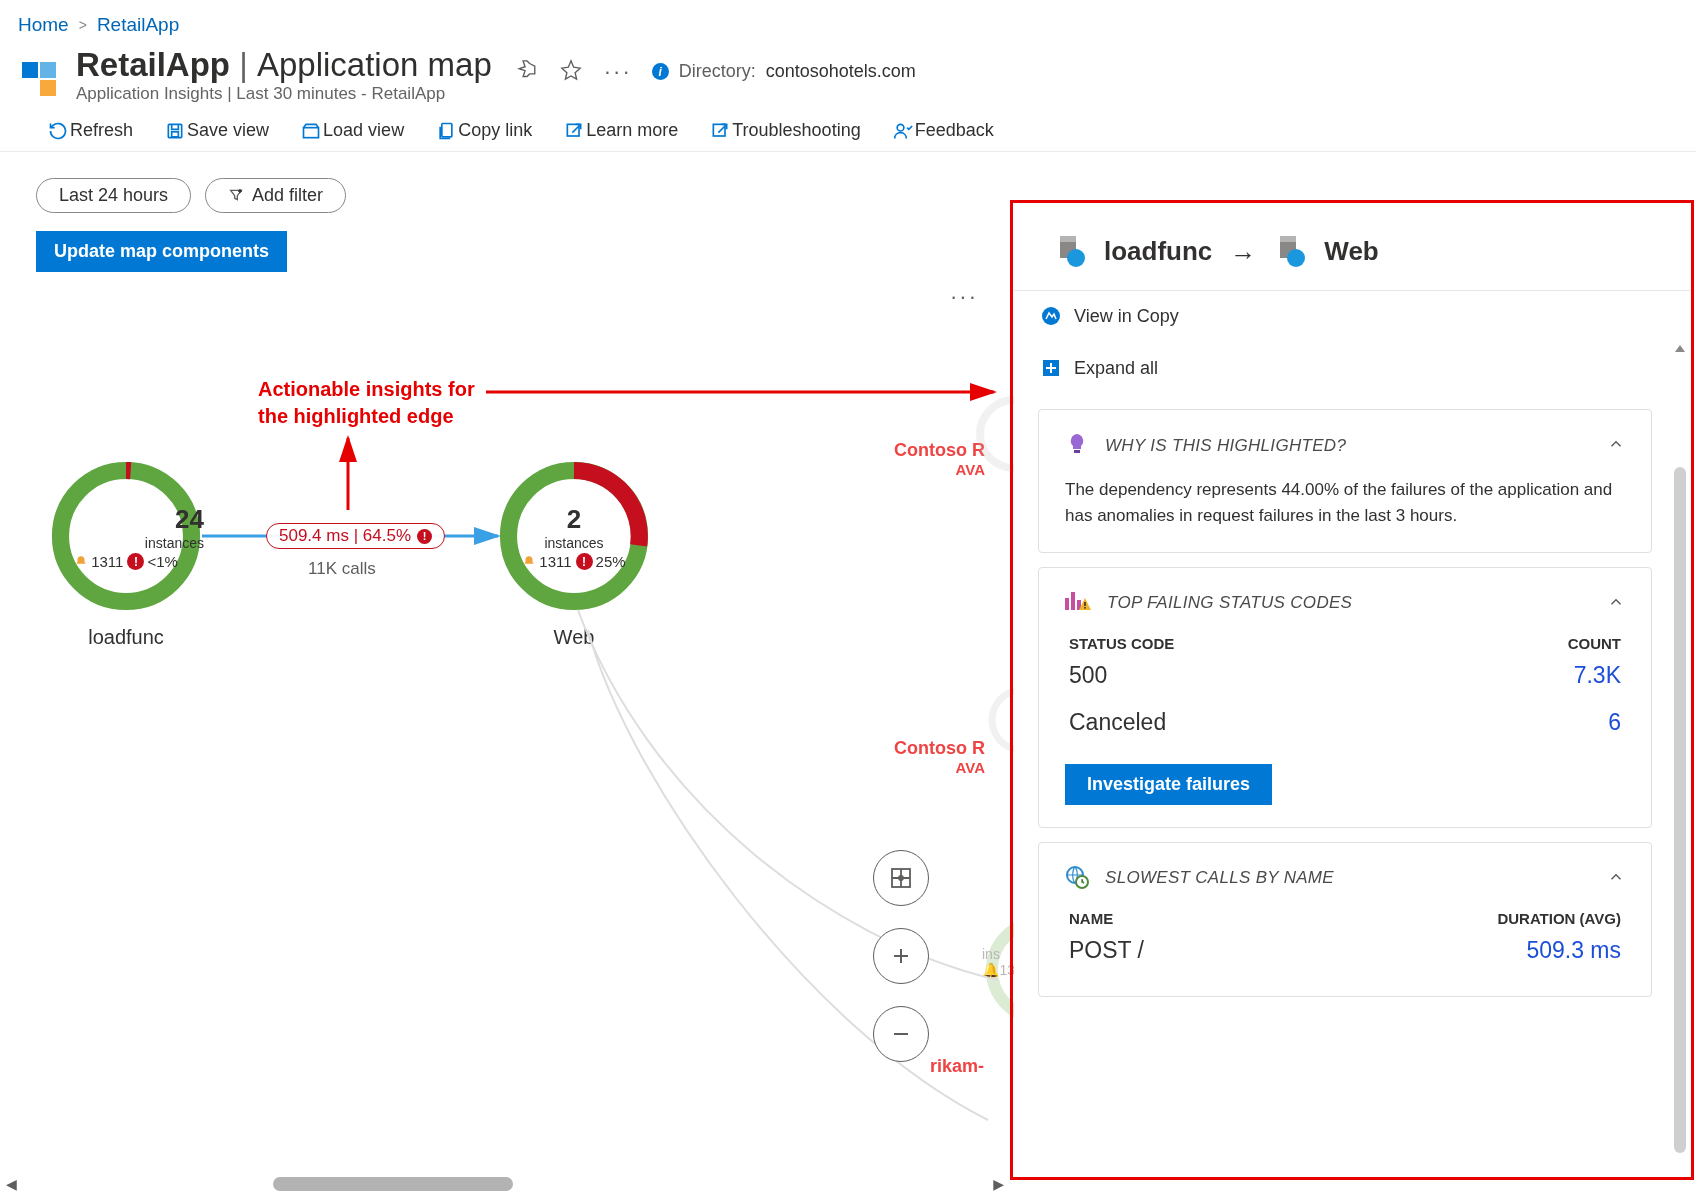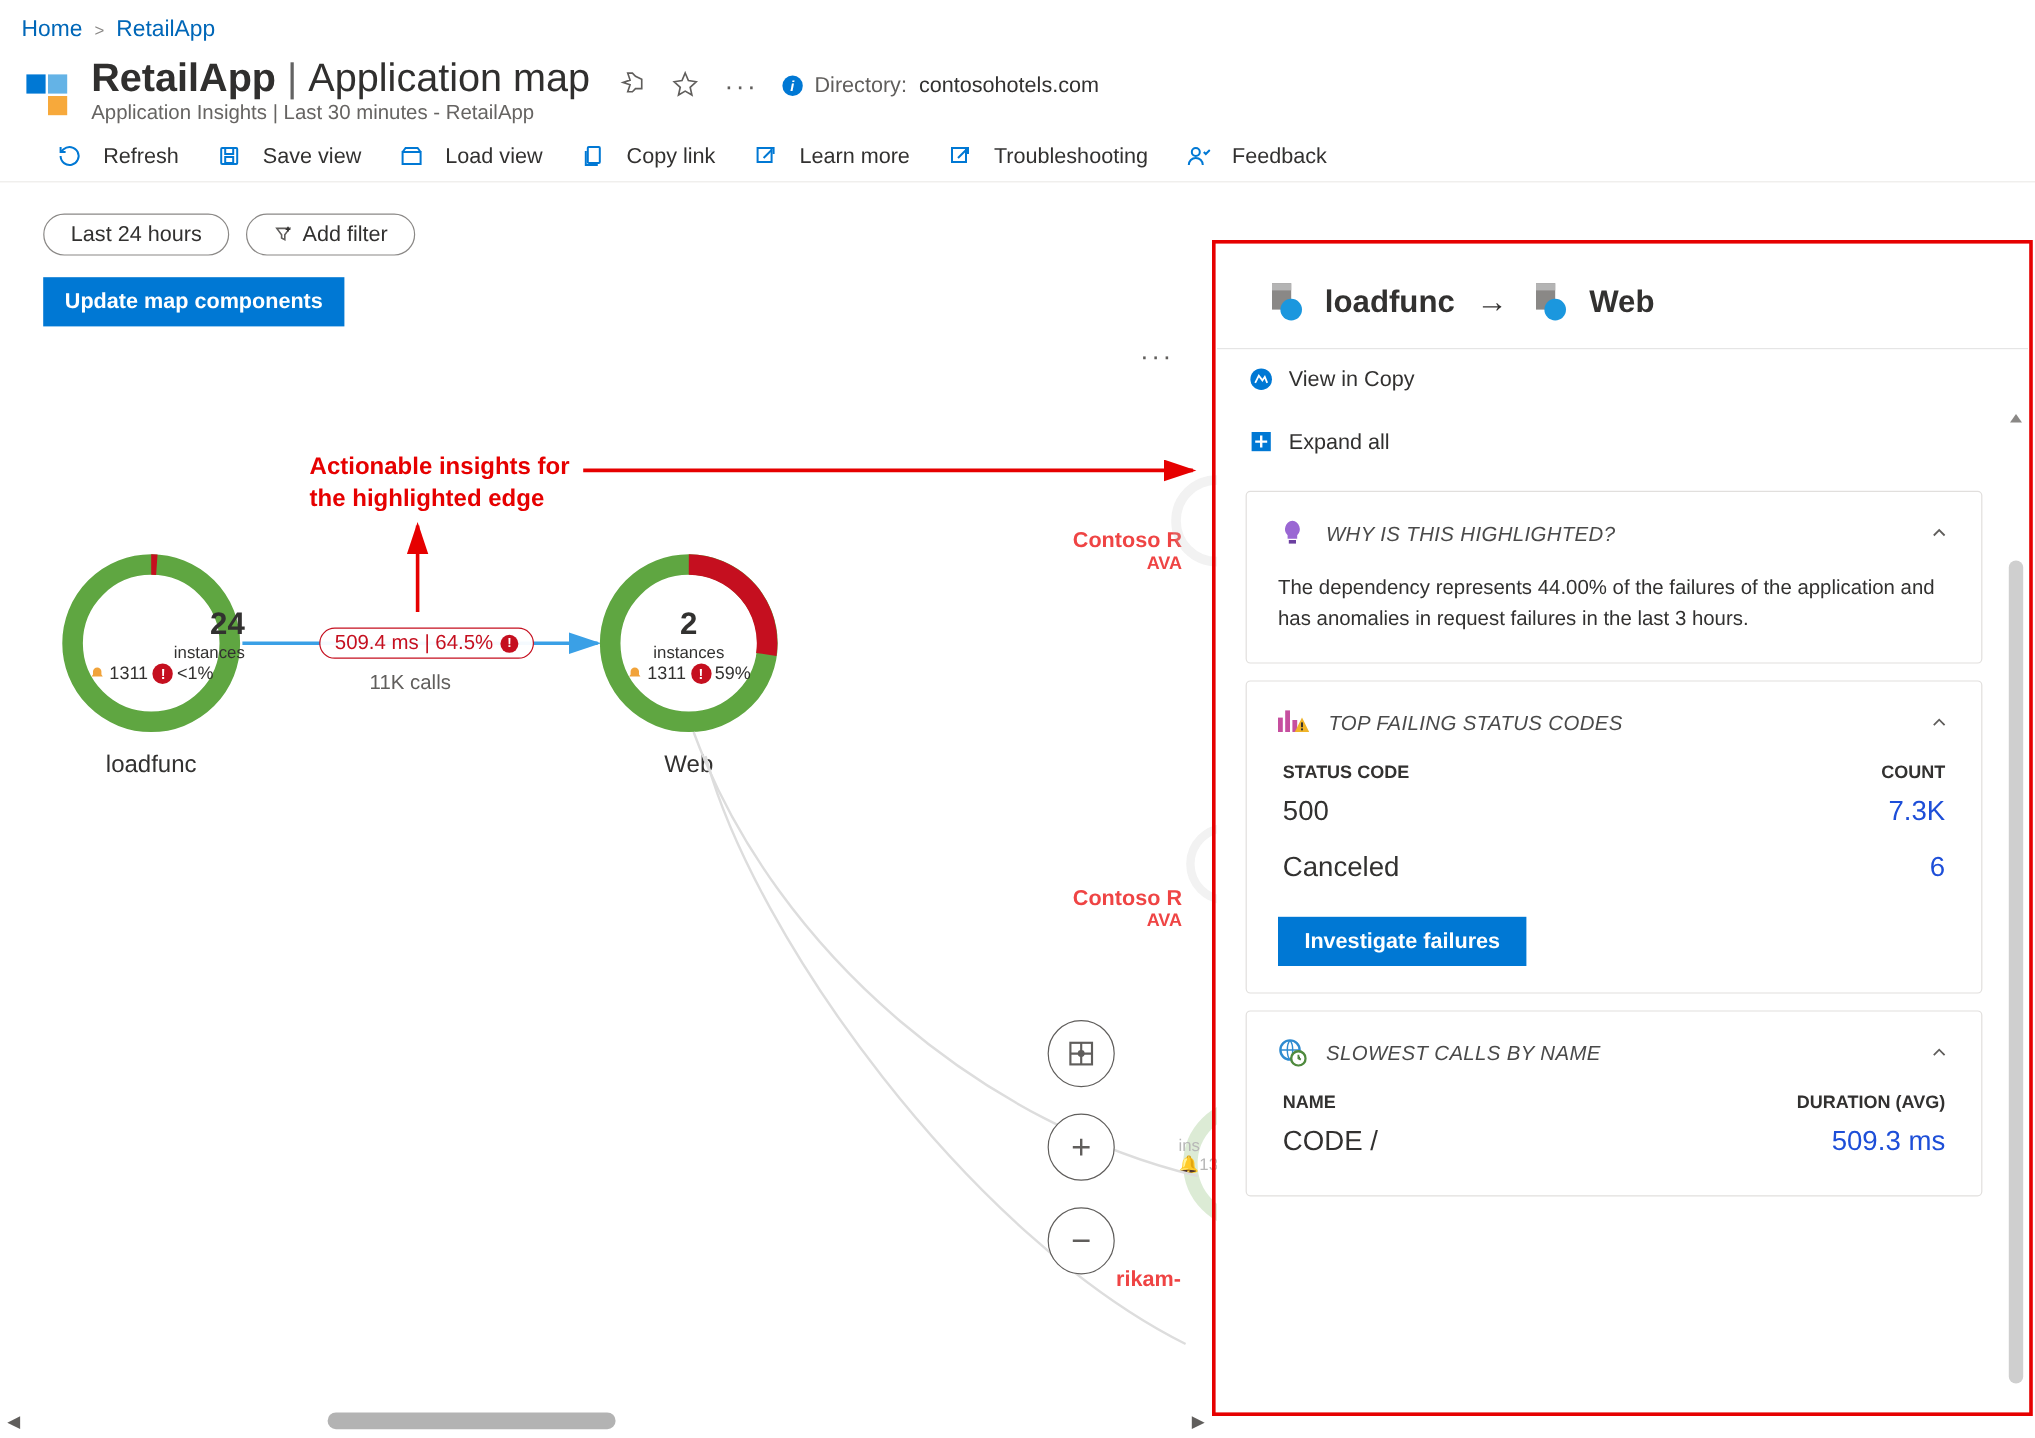--- a/index.html
+++ b/index.html
@@ -16,21 +16,21 @@
   .title-text h1 { font-size:33px; font-weight:600; color:#302f2e; line-height:1.15; }
   .title-sep { font-weight:400; color:#636363; }
   .title-text .subtitle { font-size:17px; color:#666462; margin-top:0px; }
   .title-icons { display:flex; align-items:center; gap:22px; margin-left:8px; margin-top:-6px; }
   .title-icons span { color:#605e5c; }
   .directory { display:flex; align-items:center; gap:10px; margin-left:4px; margin-top:-6px; }
   .i-dot { width:17px; height:17px; border-radius:50%; background:#0078d4; color:#fff; display:flex; align-items:center; justify-content:center; font-size:12px; font-weight:600; font-style:italic; }
 
   
   .toolbar { display:flex; align-items:center; gap:32px; padding: 16px 20px 10px 48px; font-size:18px; border-bottom:1px solid #edebe9; }
-  .toolbar .item { display:flex; align-items:center; gap:18px; cursor:pointer; color:#323130; }
+  .toolbar .item { display:flex; align-items:flex-end; gap:2px; cursor:pointer; color:#323130; }
   .toolbar svg { width:20px; height:20px; }
 
   
   .filter-row { display:flex; align-items:center; gap:14px; padding: 14px 20px 6px 36px; }
   .pill { border:1px solid #8a8886; border-radius:22px; padding:6px 22px; font-size:18px; display:flex; align-items:center; gap:8px; cursor:pointer; background:#fff;margin-top:12px; }
   .update-btn { margin: 12px 0 0 36px; background:#0078d4; color:#fff; padding:10px 18px; font-size:18px; font-weight:600; border:none; cursor:pointer; }
   .map-menu-dots { position:absolute; left:950px; top:284px; color:#605e5c; font-size:22px; letter-spacing:2px; cursor:pointer; }
 
   
   .map-area { position:absolute; left:18px; top:330px; width:1000px; height:820px; overflow:hidden; }
@@ -262,21 +262,21 @@
       <div style="font-size:14px">instances</div>
       <div class="badge-row">
         <span class="mini-badge">
             <svg class="bell" viewBox="0 0 24 24">
               <path d="M12 2a6 6 0 0 0-6 6v4l-2 3h16l-2-3V8a6 6 0 0 0-6-6z"></path>
             </svg>
             <span>1311</span>
           </span>
         <span class="mini-badge">
             <span class="err-dot">!</span>
-            <span>59%</span>
+            <span>25%</span>
           </span>
       </div>
     </div>
   </div>
   <div class="node-label" style="left:478px; top:296px; width:156px;">Web</div>
 
   <div class="edge-pill">
     <span>509.4 ms | 64.5%</span>
     <span class="err-dot" style="width:15px;height:15px;font-size:11px;">!</span>
   </div>
@@ -458,21 +458,21 @@
           </div>
           <span class="chev"><svg width="18" height="18" viewBox="0 0 24 24" fill="none" stroke="#605e5c" stroke-width="2">
                 <path d="M6 15l6-6 6 6"></path>
               </svg></span>
         </div>
         <div class="tbl-head">
           <span>NAME</span>
           <span>DURATION (AVG)</span>
         </div>
         <div class="tbl-row">
-          <span>CODE /</span>
+          <span>POST /</span>
           <span class="v">509.3 ms</span>
         </div>
       </div>
     </div>
   </div>
 </div>
 
 
 <div class="h-scroll">
   <span class="h-arrow">◀</span>

